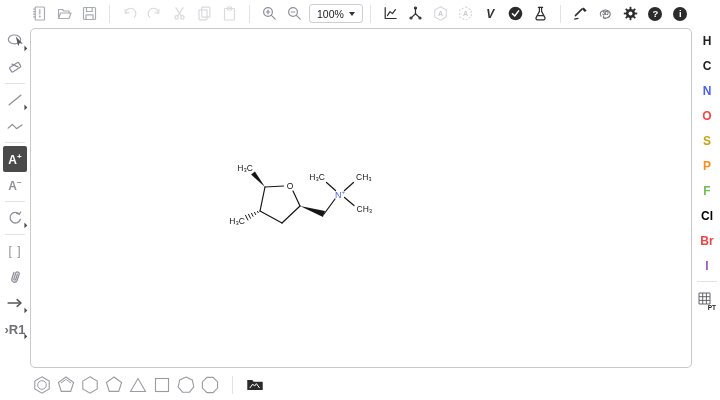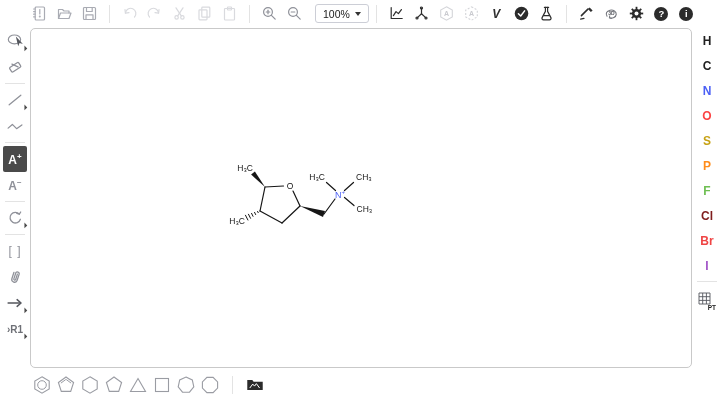--- a/index.html
+++ b/index.html
@@ -14,46 +14,46 @@
   .grp { display:flex; align-items:center; }
   .vsep { width:1px; height:18px; background:#e3e3e3; margin:0 7px; }
   .ibtn { width:25px; height:23px; display:flex; align-items:center; justify-content:center;
           cursor:pointer; position:relative; background:transparent; border:none; }
   .ibtn svg { display:block; }
   .ic-g  { stroke:#a9abb3; fill:none; stroke-width:1.2; stroke-linecap:round; stroke-linejoin:round; }
   .ic-dz { stroke:#d9dade; fill:none; stroke-width:1.2; stroke-linecap:round; stroke-linejoin:round; }
   .ic-k  { stroke:#2e2e2e; fill:none; stroke-width:1.2; stroke-linecap:round; stroke-linejoin:round; }
   .ic-m  { stroke:#8f9199; fill:none; stroke-width:1.2; stroke-linecap:round; stroke-linejoin:round; }
   .zoombox { display:flex; align-items:center; gap:5px; border:1px solid #ccced6; border-radius:3px;
-             height:19px; padding:0 7px; margin-left:8px; font-size:10.5px; color:#1a1a1a; cursor:pointer; }
+             height:19px; padding:0 7px; margin-left:2px; font-size:10.5px; color:#1a1a1a; cursor:pointer; }
   .caret { width:0; height:0; border-left:3.5px solid transparent; border-right:3.5px solid transparent;
            border-top:4.5px solid #333; }
   .glyphbtn { font-size:12px; font-weight:bold; font-style:italic; color:#2e2e2e; }
   .circbtn { width:14px; height:14px; border-radius:50%; background:#2b2b2b; color:#fff;
              display:flex; align-items:center; justify-content:center; font-size:9.5px; font-weight:bold; }
   
   .ltb { position:absolute; top:28px; left:1px; width:28px; display:flex; flex-direction:column; align-items:center; }
   .ltb .ibtn { width:24px; height:26px; }
   .hsep { width:20px; height:1px; background:#e3e3e3; margin:3px 0; }
   .corner { position:absolute; right:2px; bottom:3px; width:0; height:0;
             border-left:4px solid transparent; border-top:4px solid transparent; border-bottom:4px solid #4a4a4a;
             transform:rotate(-45deg); }
   .tool-sel { background:#4a4a4a; border-radius:2px; }
   .atxt { font-size:12px; color:#8f9199; font-weight:bold; line-height:1; }
   .tool-sel .atxt { color:#fff; }
   .atxt sup { font-size:8px; }
   .brtxt { font-size:12px; color:#8f9199; letter-spacing:1px; }
-  .rgtxt { font-size:10px; color:#6e7076; font-weight:bold; }
+  .rgtxt { font-size:13px; color:#6e7076; font-weight:bold; }
   
   .rtb { position:absolute; top:28px; right:0; width:26px; display:flex; flex-direction:column; align-items:center; }
   .el { width:24px; height:25px; display:flex; align-items:center; justify-content:center;
         font-size:12px; font-weight:bold; cursor:pointer; }
   .el-H,.el-C { color:#1f1f1f; }
   .el-N { color:#4a5ff5; } .el-O { color:#fb4343; } .el-S { color:#c7a215; }
-  .el-P { color:#ff8c1a; } .el-F { color:#6fbf53; } .el-Cl { color:#7f1d1d; }
+  .el-P { color:#ff8c1a; } .el-F { color:#6fbf53; } .el-Cl { color:#000000; }
   .el-Br { color:#ef4444; } .el-I { color:#a254c8; }
   .ptbtn { margin-top:4px; width:24px; height:24px; display:flex; align-items:center; justify-content:center; cursor:pointer; }
   
   .canvas { position:absolute; left:30px; top:28px; width:662px; height:340px;
             border:1px solid #c9c9c9; border-radius:5px; background:#fff; }
   
   .btb { position:absolute; left:30px; top:372px; height:26px; display:flex; align-items:center; }
   .btb .ibtn { width:24px; height:24px; }
   .mol-label { font-size:8.5px; fill:#161616; }
 </style>

